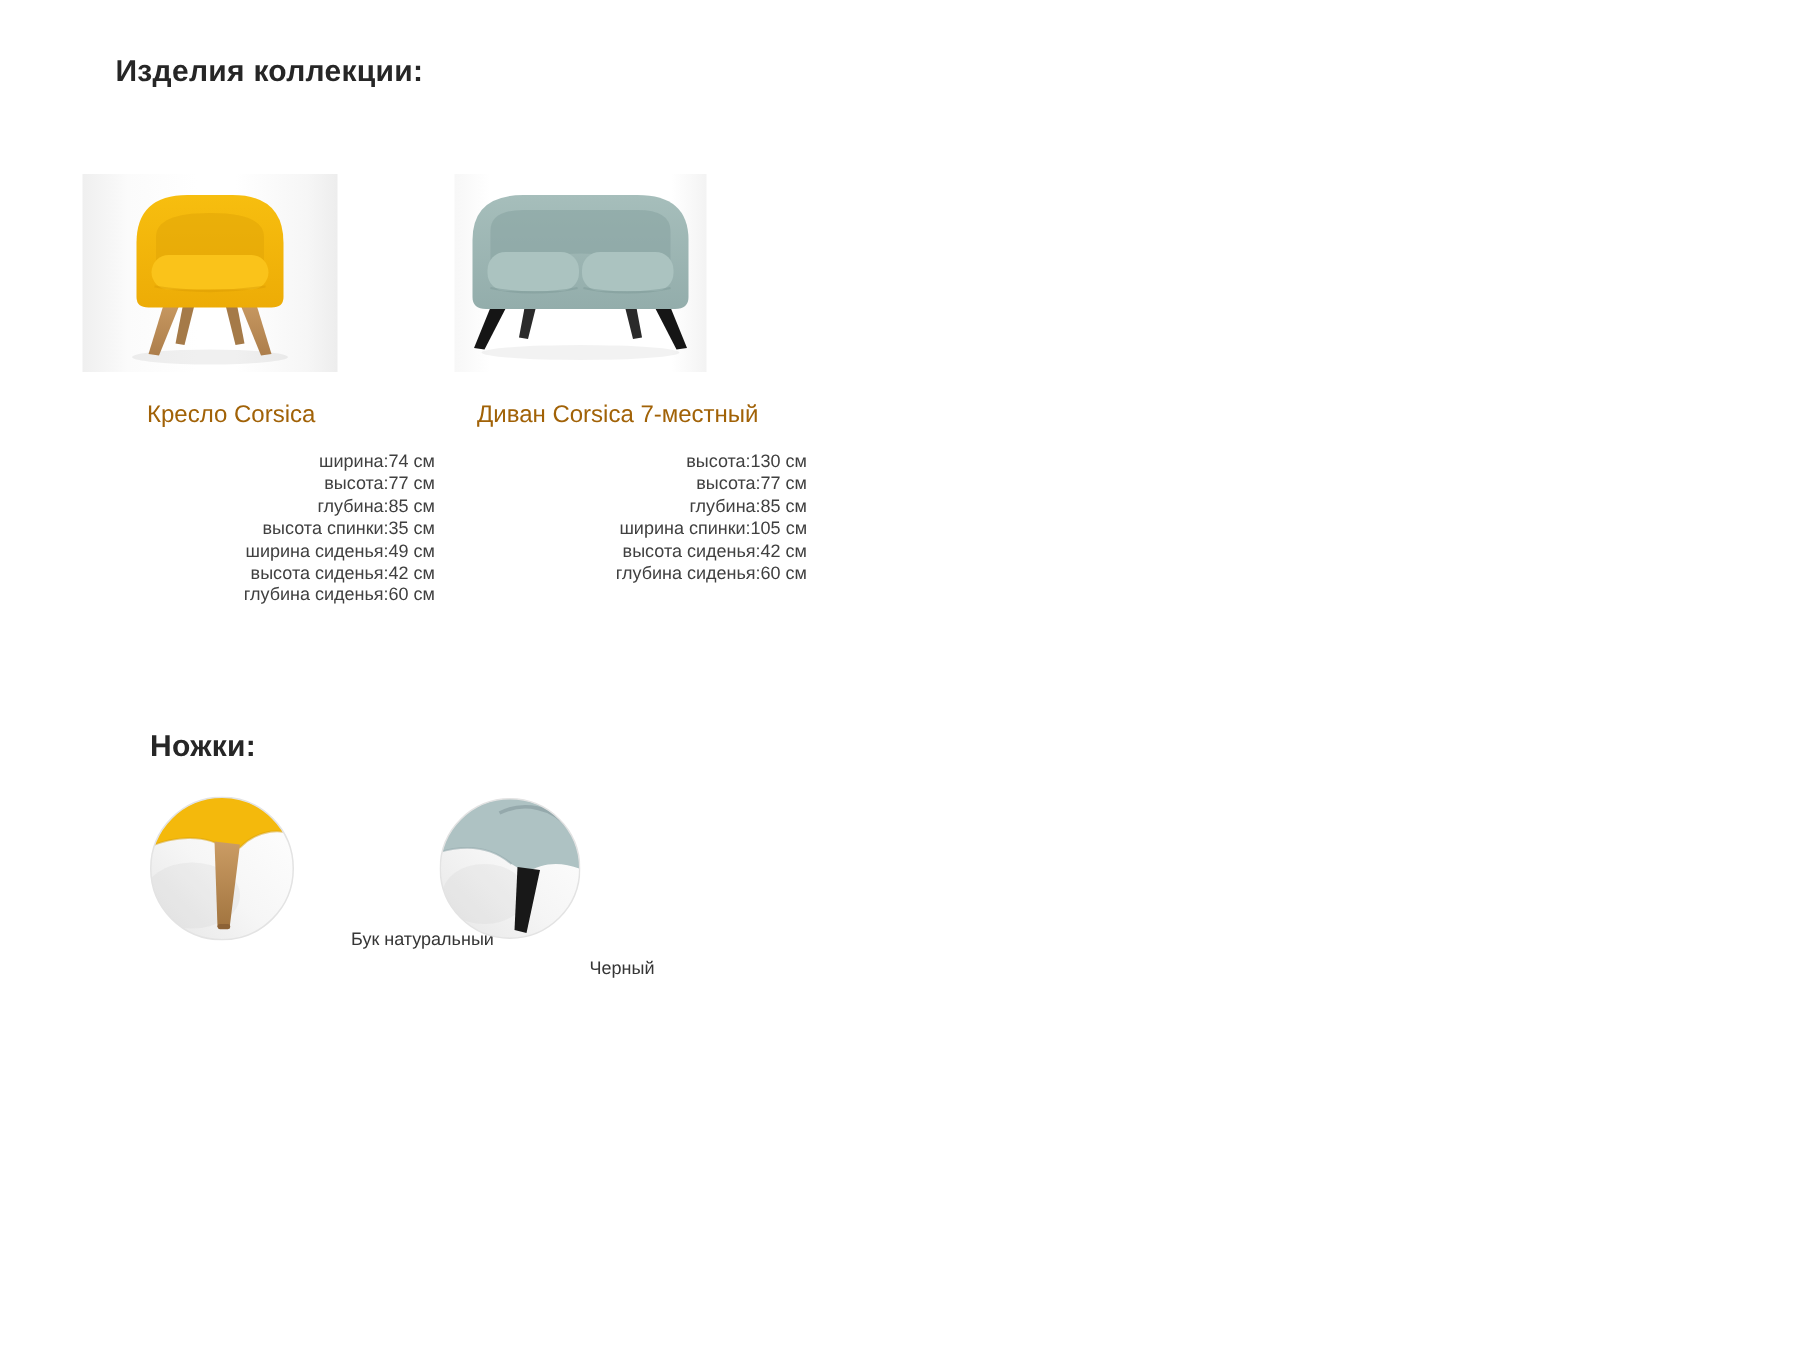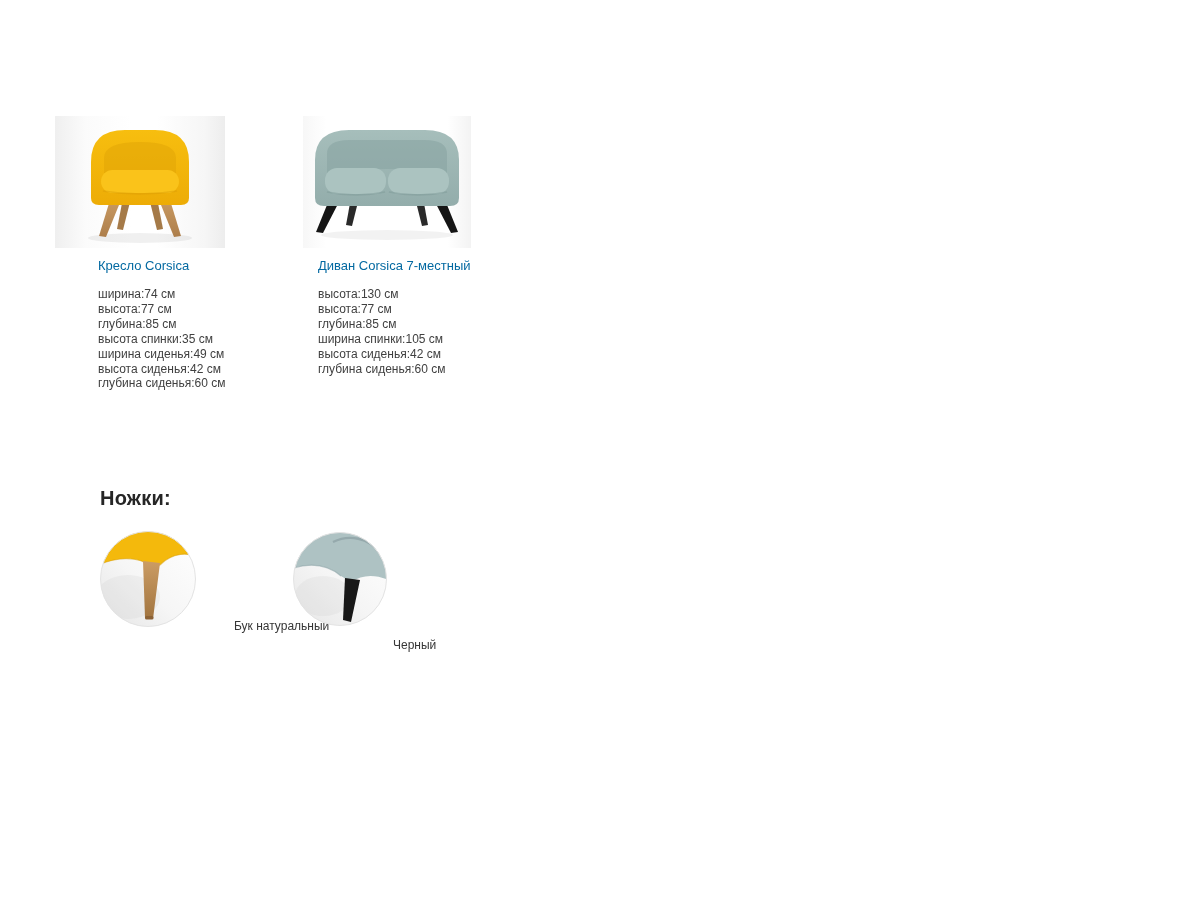--- a/index.html
+++ b/index.html
@@ -41,30 +41,31 @@
     width: 168px;
     background: linear-gradient(to right, #f7f7f7 0%, #ffffff 14%, #ffffff 86%, #f3f3f3 100%);
   }
   .photo svg { display: block; width: 100%; height: 100%; }
 
   .text-block { display: block; }
   #card-armchair .text-block { margin-left: 43px; }
   #card-sofa .text-block     { margin-left: 15px; }
 
   .product-name {
-    margin-top: 10px;
-    font-size: 13px;
-    color: #0369a1;
+    margin-top: 20px;
+    font-size: 16px;
+    color: #a16207;
     cursor: pointer;
   }
   .specs {
     margin-top: 14px;
     font-size: 12px;
     line-height: 14.9px;
     color: #404040;
+    text-align: right;
   }
 
   .leg-circle {
     position: absolute;
     border-radius: 50%;
     cursor: pointer;
   }
   #leg-circle-beech { left: 100px; top: 531px; width: 96px; height: 96px; }
   #leg-circle-black { left: 293px; top: 532px; width: 94px; height: 94px; }
   .leg-circle svg { display: block; width: 100%; height: 100%; }
@@ -76,20 +77,21 @@
     white-space: nowrap;
   }
   #leg-label-beech { left: 202px; top: 619px; margin-left: 32px; }
   #leg-label-black { left: 393px; top: 611px; margin-top: 27px; }
 </style>
 </head>
 <body>
 
 <div class="page">
 
+  <h1 class="section-heading" id="products-heading">Изделия коллекции:</h1>
 
   <div class="product-card" id="card-armchair">
     <div class="photo">
       <svg viewBox="0 0 170 132" aria-hidden="true">
         <defs>
           <linearGradient id="gYellow" x1="0" y1="0" x2="0" y2="1">
             <stop offset="0" stop-color="#F7BE0F"></stop>
             <stop offset="1" stop-color="#EDAC06"></stop>
           </linearGradient>
           <linearGradient id="gWood" x1="0" y1="0" x2="0" y2="1">

